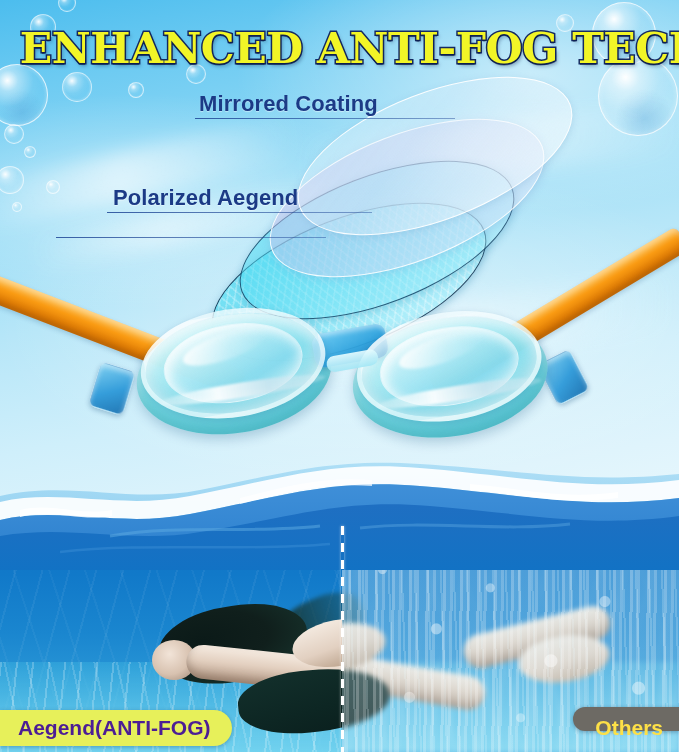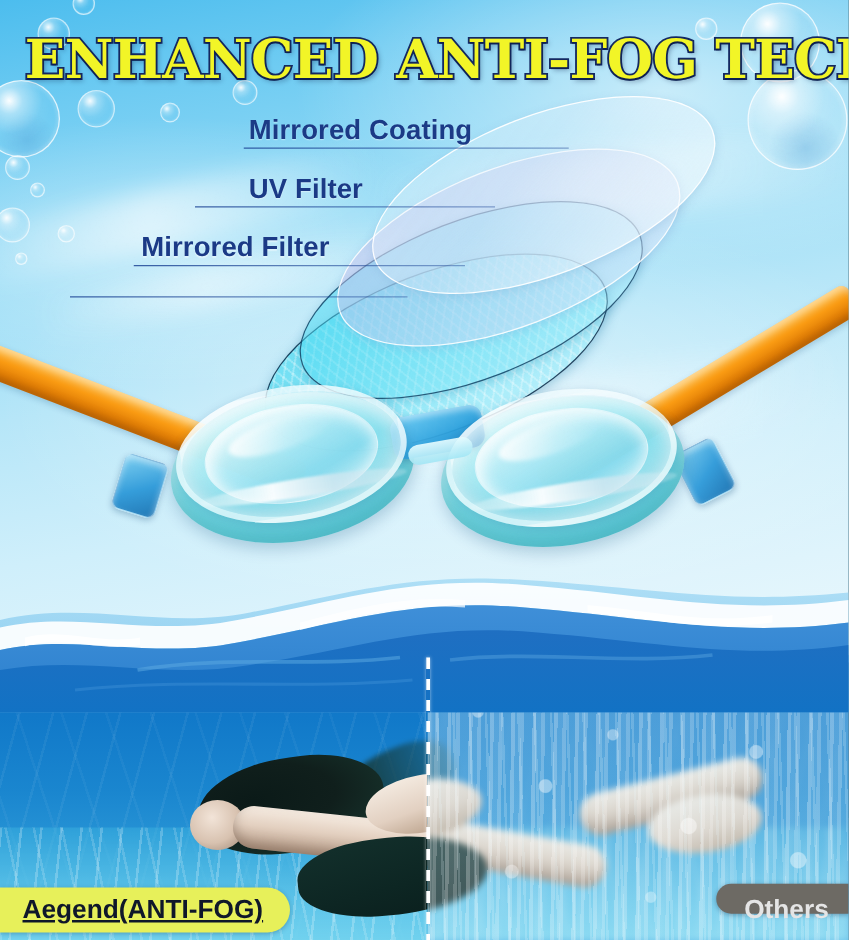--- a/index.html
+++ b/index.html
@@ -323,30 +323,29 @@
     display:flex; align-items:center;
     font-weight:bold; font-size:21px;
     font-family:"Liberation Sans", sans-serif;
     white-space:nowrap;
   }
   .badge-left {
     left:0; top:710px; height:36px;
     padding:0 22px 0 18px;
     border-radius:0 19px 19px 0;
     background:#e7f05a;
-    color:#0f172a;
+    color:#4c1d95;
     box-shadow:0 1px 4px rgba(0,40,80,.30);
-    text-decoration:underline;
   }
   .badge-right {
     right:0; top:707px; height:24px;
     padding:17px 16px 0 22px;
     border-radius:19px 0 0 19px;
     background:#6d6a64;
-    color:#e5e5e5;
+    color:#fde047;
     box-shadow:0 1px 4px rgba(0,30,60,.35);
   }
 </style>
 </head>
 <body>
 
 <div id="page">
 
   <div class="sky">
     <div class="cloud-wisp cw1"></div>
@@ -382,26 +381,22 @@
     <div class="lens lens-polarized"></div>
     <div class="lens lens-uv"></div>
     <div class="lens lens-mirrored"></div>
   </div>
 
   <div class="features">
     <div class="feature f1">
       <span class="ftxt">Mirrored Coating</span>
       <span class="fline"></span>
     </div>
-    <div class="feature f2">
-      <span class="ftxt">UV Filter</span>
-      <span class="fline"></span>
-    </div>
     <div class="feature f3">
-      <span class="ftxt">Mirrored Filter</span>
+      <span class="ftxt">Polarized Aegend</span>
       <span class="fline"></span>
     </div>
     <div class="feature f4">
       <span class="fline"></span>
     </div>
   </div>
 
   <div class="goggles">
     <div class="gog-rot">
       <div class="strap strap-l"></div>

